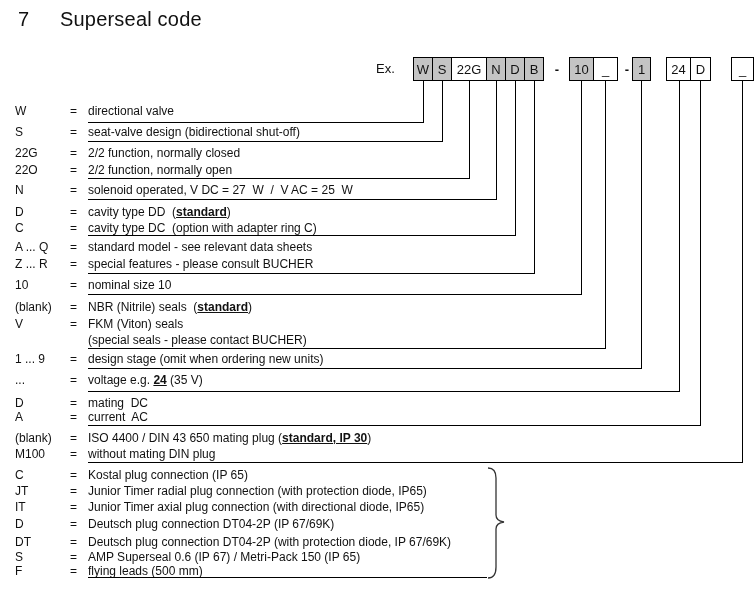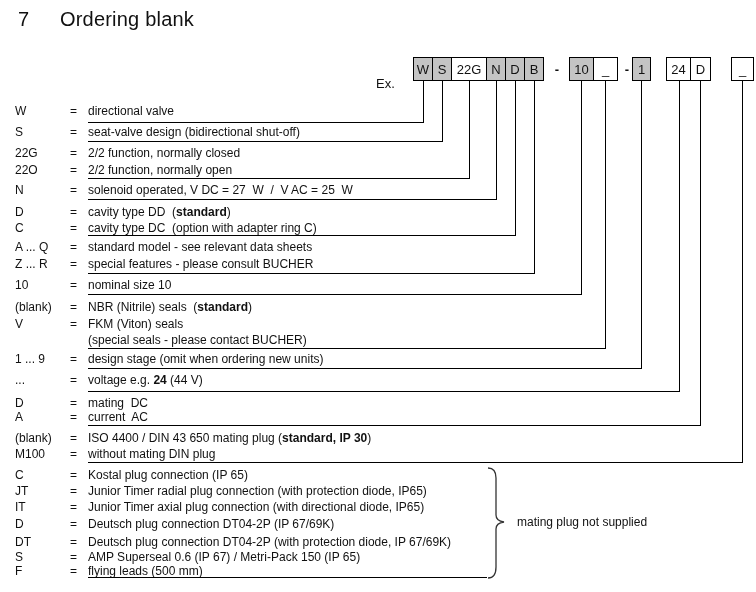--- a/index.html
+++ b/index.html
@@ -1,45 +1,45 @@
 <!DOCTYPE html>
 <html><head>
 <meta charset="utf-8">
 <style>
   html,body{margin:0;padding:0;background:#fff;}
   #page{position:relative;width:756px;height:592px;background:#ffffff;
         font-family:"Liberation Sans", sans-serif;color:#111;overflow:hidden;}
   #title{position:absolute;left:18px;top:8px;font-size:20px;letter-spacing:0.2px;}
   #title .num{position:absolute;left:0;top:0;}
   #title .txt{position:absolute;left:42px;top:0;width:300px;}
-  #ex-label{position:absolute;left:376px;top:57px;height:24px;line-height:24px;font-size:13px;margin-top:15px;}
+  #ex-label{position:absolute;left:376px;top:57px;height:24px;line-height:24px;font-size:13px;}
   .box{position:absolute;top:57px;height:24px;box-sizing:border-box;border:1px solid #000;
        display:flex;align-items:center;justify-content:center;font-size:13px;background:#fff;}
   .dash{position:absolute;top:57px;height:24px;width:16px;display:flex;align-items:center;
         justify-content:center;font-size:13px;font-weight:bold;}
   .connector{position:absolute;left:88px;top:81px;box-sizing:content-box;
              border-right:1px solid #000;border-bottom:1px solid #000;}
   .row{position:absolute;left:15px;height:14px;font-size:12px;line-height:14px;}
   .row .lbl{position:absolute;left:0;top:0;width:54px;white-space:pre;}
   .row .eq{position:absolute;left:55px;top:0;}
   .row .desc{position:absolute;left:73px;top:0;white-space:pre;}
   .row .desc span{white-space:pre;}
-  .row .desc .b{font-weight:bold;}
+  .row .desc .b{font-weight:bold;text-decoration:underline;}
   #f-underline{position:absolute;left:88px;top:577px;width:399px;height:0;border-top:1px solid #000;}
   #brace{position:absolute;left:487px;top:466px;}
   #group-note{position:absolute;left:517px;top:515px;font-size:12px;}
 </style>
 </head>
 <body>
 
 <div id="page">
 
   <div id="title">
     <span class="num">7</span>
-    <span class="txt">Ordering blank</span>
+    <span class="txt">Superseal code</span>
   </div>
 
   <span id="ex-label">Ex.</span>
 
   <div id="code-boxes">
       <div class="box" style="left: 413px; width: 20px; background: rgb(196, 196, 196);">W</div>
       <div class="box" style="left: 432px; width: 20px; background: rgb(196, 196, 196);">S</div>
       <div class="box" style="left: 451px; width: 36px;">22G</div>
       <div class="box" style="left: 486px; width: 20px; background: rgb(196, 196, 196);">N</div>
       <div class="box" style="left: 505px; width: 20px; background: rgb(196, 196, 196);">D</div>
@@ -134,21 +134,21 @@
         <span class="desc"><span>(special seals - please contact BUCHER)</span></span>
       </div>
       <div class="row" style="top: 352px;">
         <span class="lbl">1 ... 9</span>
         <span class="eq">=</span>
         <span class="desc"><span>design stage (omit when ordering new units)</span></span>
       </div>
       <div class="row" style="top: 373px;">
         <span class="lbl">...</span>
         <span class="eq">=</span>
-        <span class="desc"><span>voltage e.g. </span><span class="b">24</span><span> (44 V)</span></span>
+        <span class="desc"><span>voltage e.g. </span><span class="b">24</span><span> (35 V)</span></span>
       </div>
       <div class="row" style="top: 396px;">
         <span class="lbl">D</span>
         <span class="eq">=</span>
         <span class="desc"><span>mating  DC</span></span>
       </div>
       <div class="row" style="top: 410px;">
         <span class="lbl">A</span>
         <span class="eq">=</span>
         <span class="desc"><span>current  AC</span></span>
@@ -199,15 +199,14 @@
         <span class="desc"><span>flying leads (500 mm)</span></span>
       </div>
     </div>
 
   <div id="f-underline"></div>
 
   <svg id="brace" width="20" height="114" viewBox="0 0 20 114">
     <path d="M1,2 Q9,2 9,12 L9,49 Q9,55 17,56 Q9,57 9,63 L9,101 Q9,112 1,112" fill="none" stroke="#333" stroke-width="1.3"></path>
   </svg>
 
-  <span id="group-note">mating plug not supplied</span>
 
 </div>
 
 </body></html>

